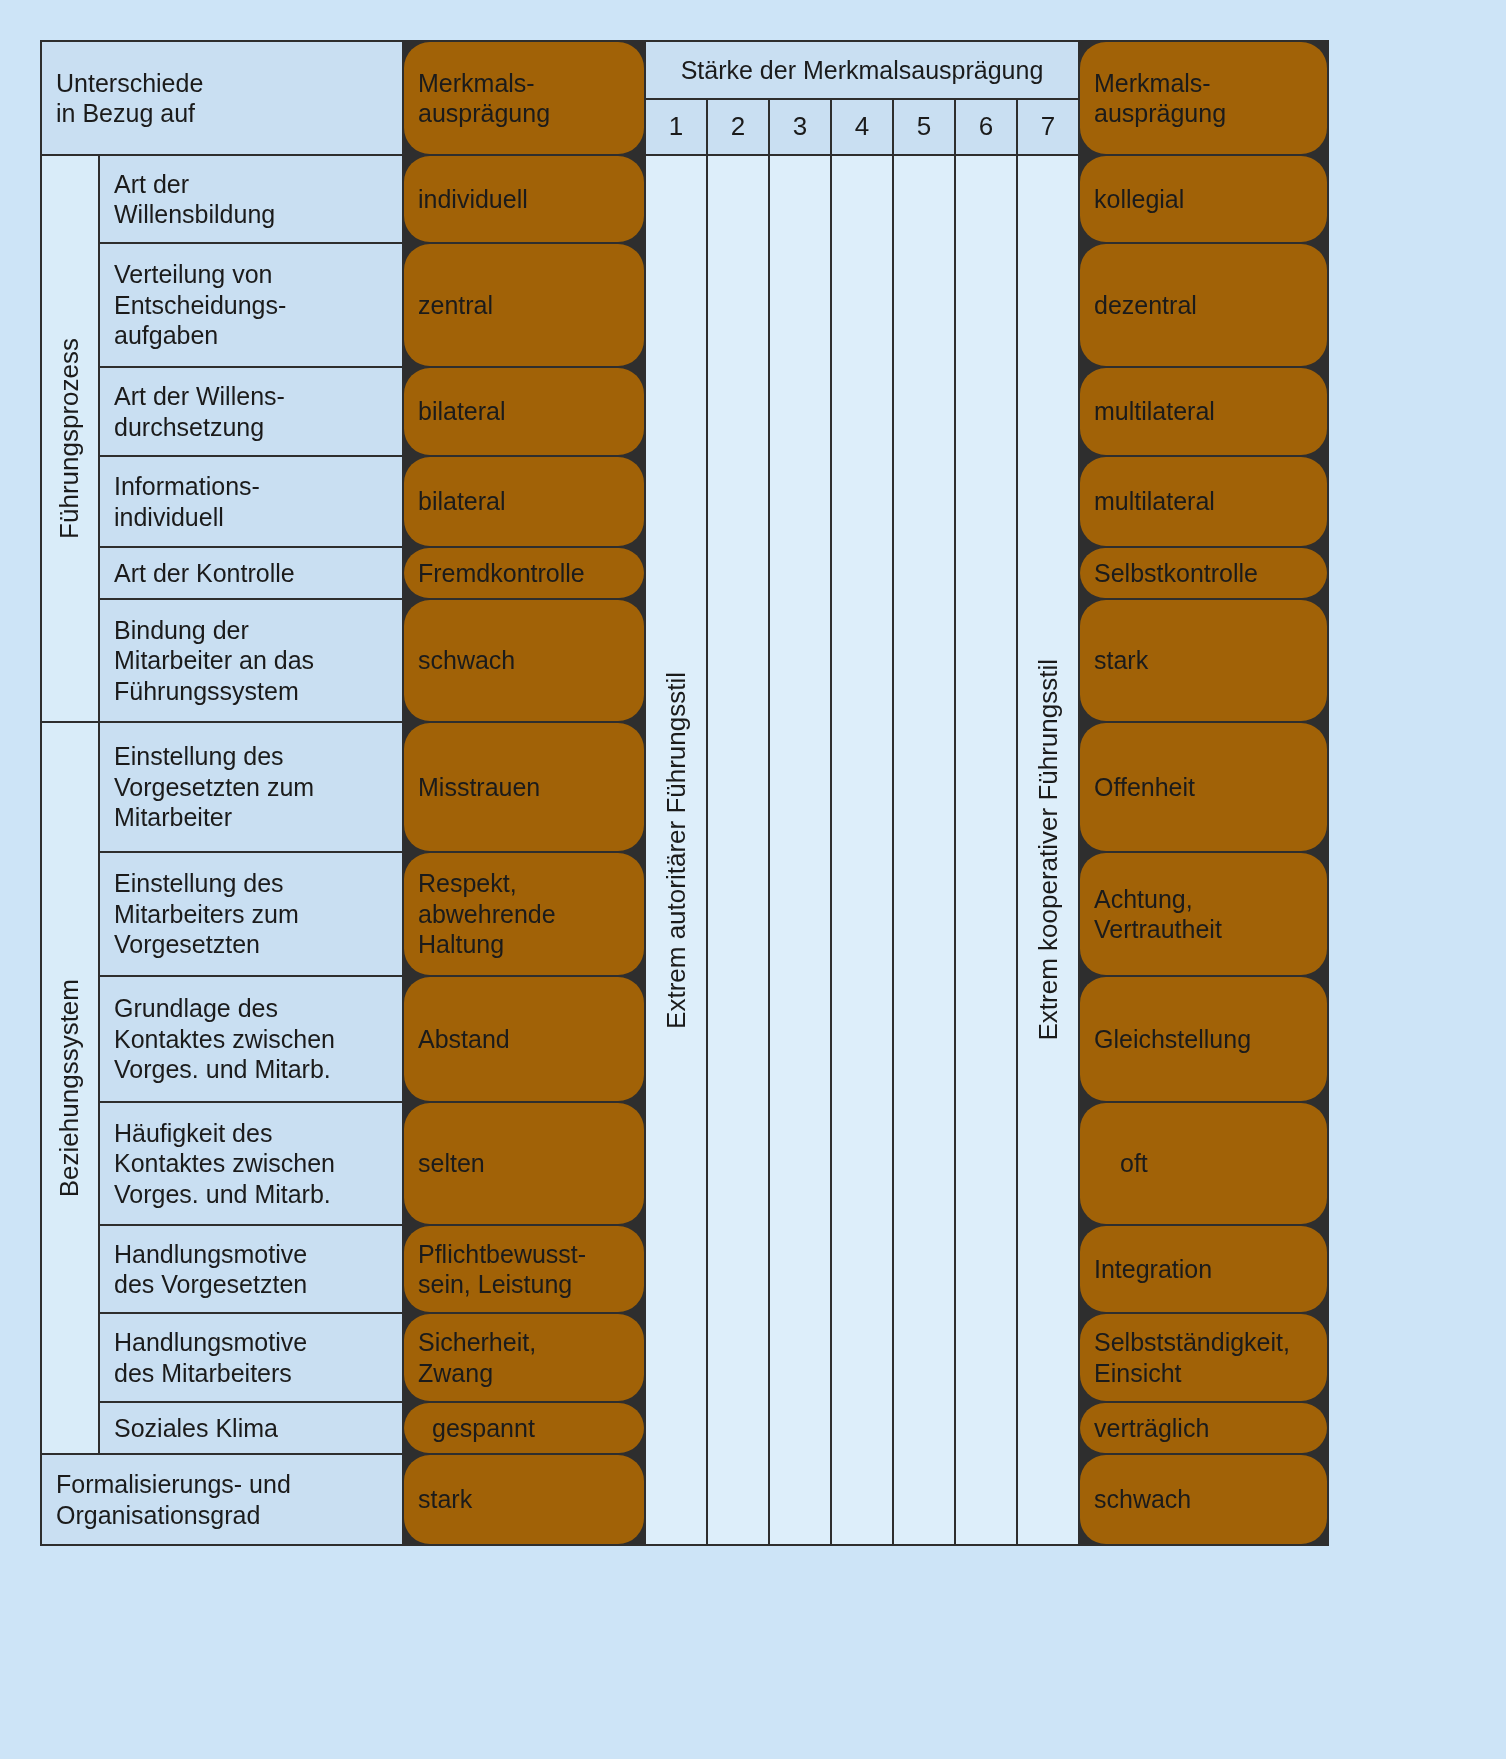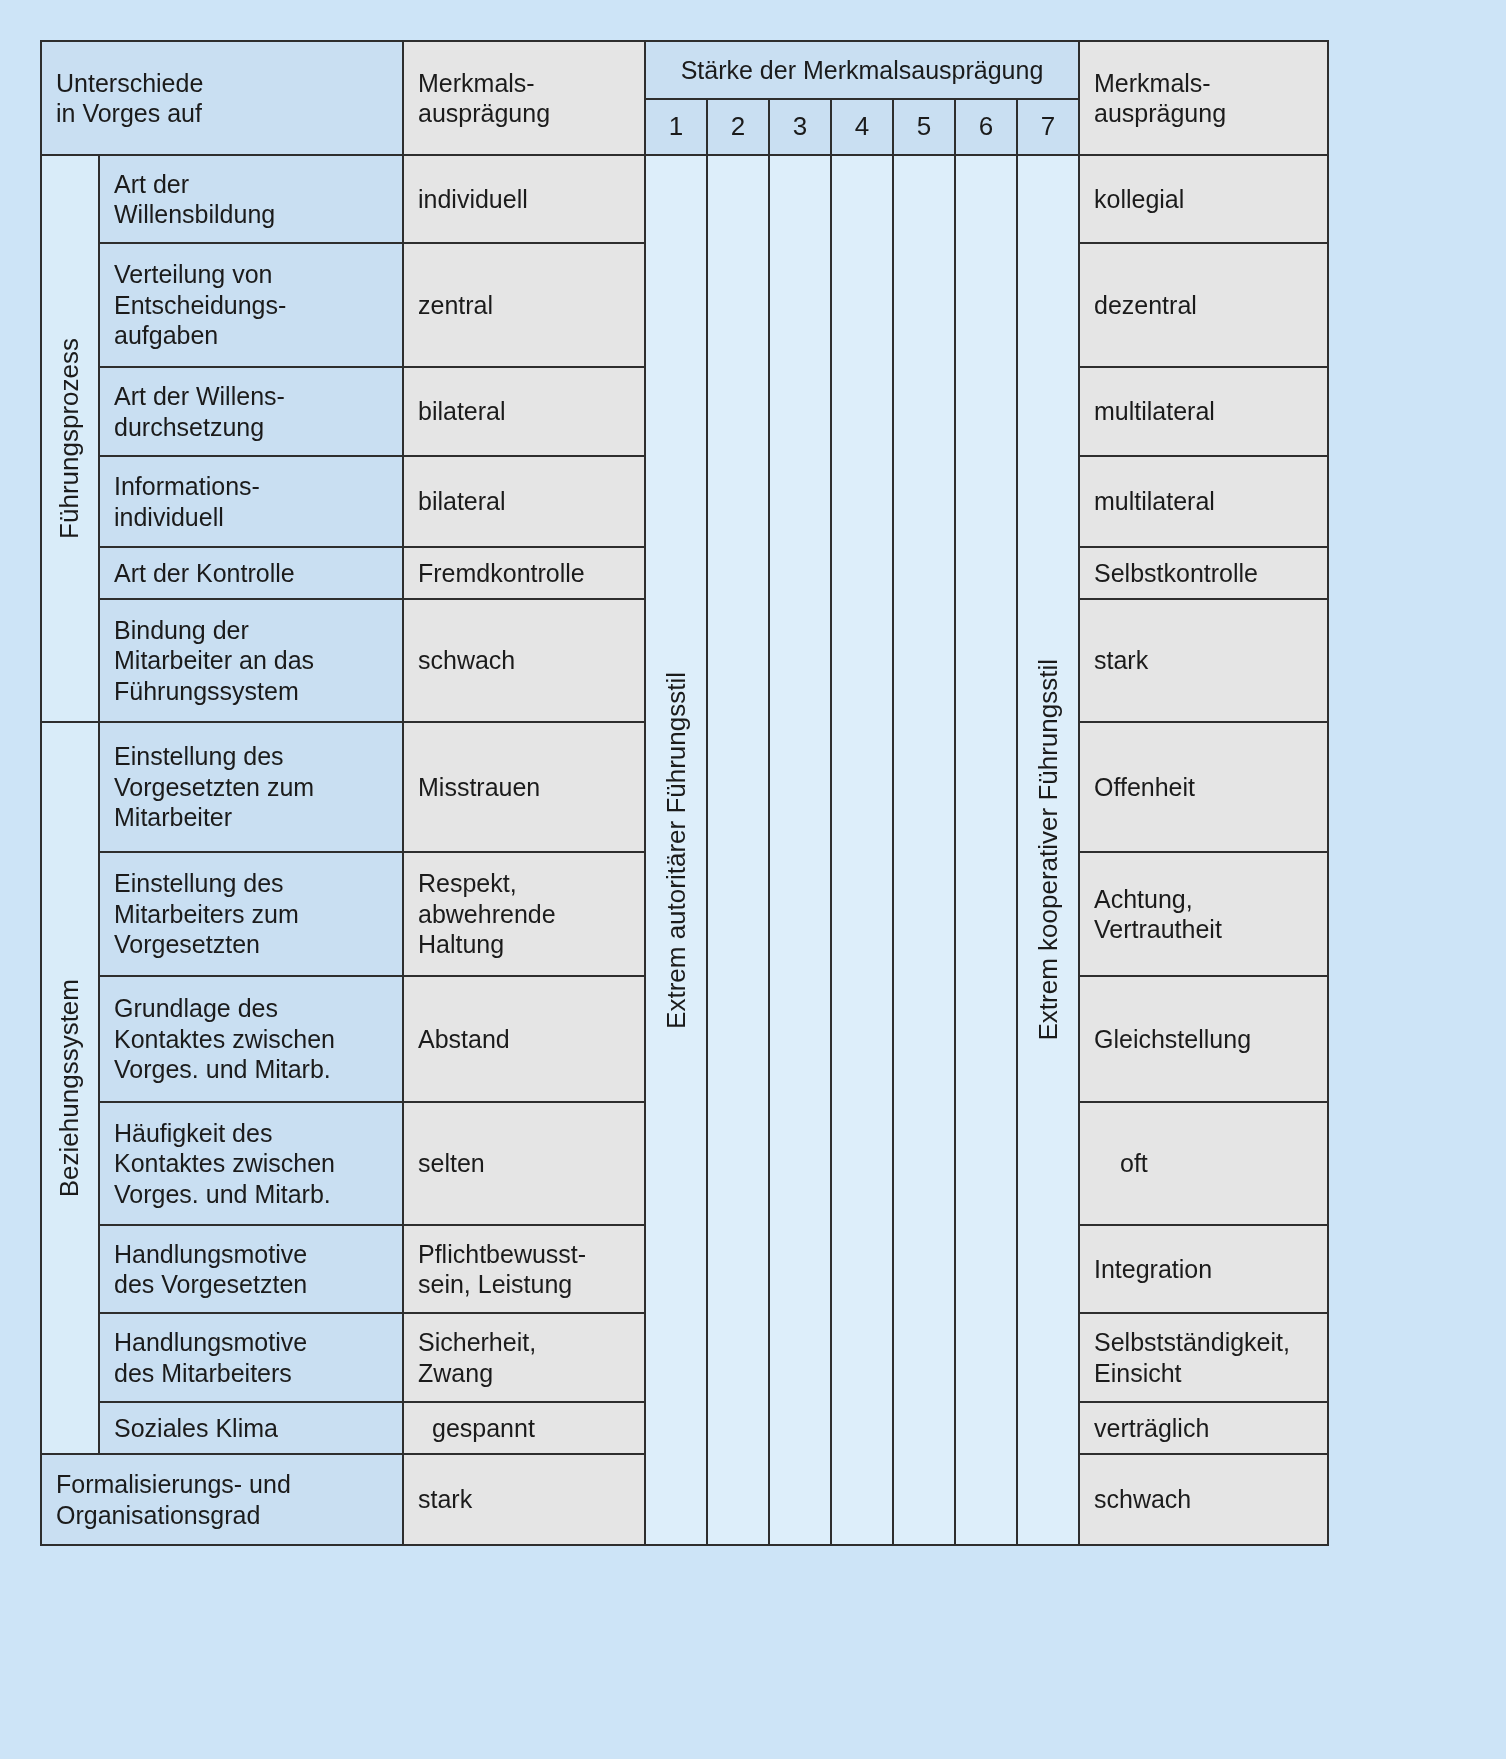--- a/index.html
+++ b/index.html
@@ -27,21 +27,21 @@
   }
   .cell {
     display: flex;
     align-items: center;
     padding: 6px 10px 6px 14px;
     font-size: 25px;
     line-height: 1.22;
     white-space: pre-line;
   }
   .label  { background: #c9dff2; }
-  .value  { background: #e5e5e5; }
+  .value  { background: #a16207; border-radius: 26px; }
   .center { justify-content: center; text-align: center; padding: 6px 4px; }
   .group  { background: #d9ecf9; justify-content: center; padding: 4px; }
   .stripe {
     background: #ddeefa;
     display: flex;
     align-items: center;
     justify-content: center;
     padding: 0;
   }
   .vtext {
@@ -51,21 +51,21 @@
     white-space: nowrap;
   }
   .numcell { font-size: 26px; }
 </style>
 </head>
 <body>
 
 <div class="table">
 
   <div class="cell label" style="grid-column:1/3; grid-row:1/3;">Unterschiede
-in Vorges auf</div>
+in Bezug auf</div>
   <div class="cell value" style="grid-column:3; grid-row:1/3;">Merkmals-
 ausprägung</div>
   <div class="cell label center" style="grid-column:4/11; grid-row:1;">Stärke der Merkmalsausprägung</div>
   <div class="cell label center numcell" style="grid-column:4; grid-row:2;">1</div>
   <div class="cell label center numcell" style="grid-column:5; grid-row:2;">2</div>
   <div class="cell label center numcell" style="grid-column:6; grid-row:2;">3</div>
   <div class="cell label center numcell" style="grid-column:7; grid-row:2;">4</div>
   <div class="cell label center numcell" style="grid-column:8; grid-row:2;">5</div>
   <div class="cell label center numcell" style="grid-column:9; grid-row:2;">6</div>
   <div class="cell label center numcell" style="grid-column:10; grid-row:2;">7</div>

